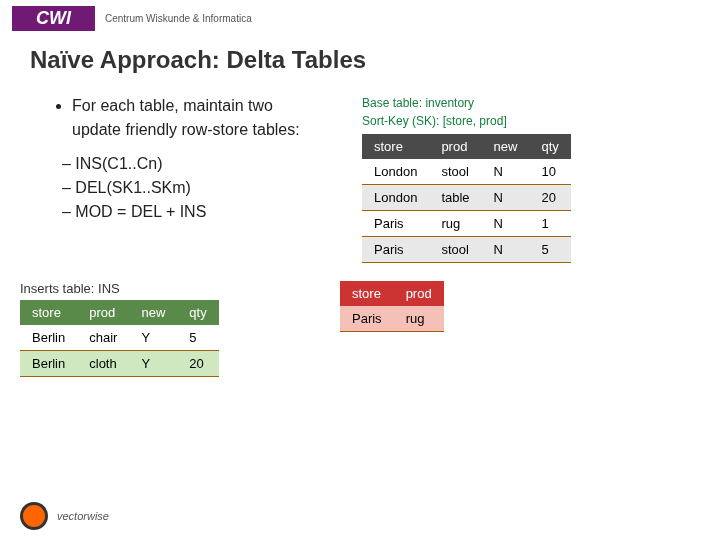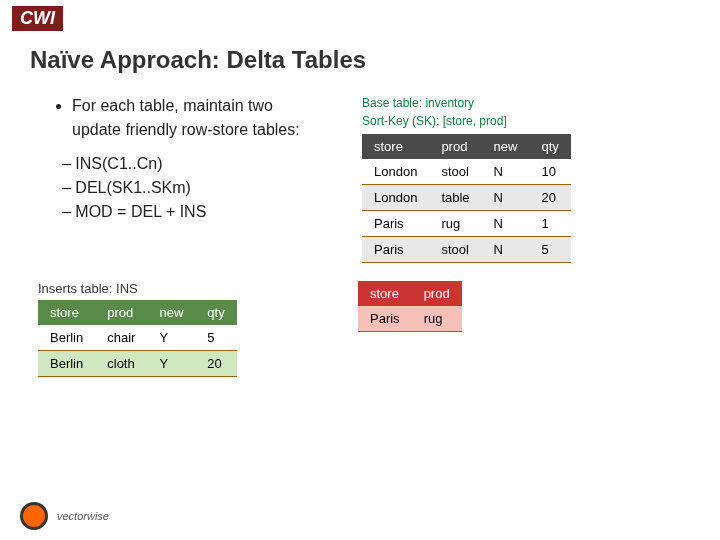--- a/index.html
+++ b/index.html
@@ -15,25 +15,25 @@
 
     
     .top-bar {
       display: flex;
       align-items: center;
       padding: 6px 12px;
       height: 36px;
     }
 
     .cwi-logo {
-      background: #7f1d1d;
+      background: #701a75;
       color: #fff;
       font-weight: bold;
       font-size: 18px;
-      padding: 2px 8px;
+      padding: 2px 24px;
       margin-right: 10px;
       font-style: italic;
     }
 
     .org-name {
       font-size: 10px;
       color: #555;
     }
 
     
@@ -129,21 +129,21 @@
     tr.ins-row-light td { background: #d0e8c0; }
     tr.ins-row-white td { background: #ffffff; }
 
     
     .del-table th { background: #cc3333; color: #fff; }
     tr.del-row-light td { background: #f5c0b8; }
 
     
     .bottom-section {
       display: flex;
-      padding: 0 38px;
+      padding: 0 20px;
       gap: 40px;
       margin-top: 4px;
     }
 
     .inserts-block {
       flex: 0 0 280px;
     }
 
     .deletes-block {
       flex: 1;
@@ -191,20 +191,21 @@
       font-size: 11px;
       color: #555;
       font-style: italic;
     }
   </style>
 </head>
 <body>
 
 <div class="top-bar">
   <div class="cwi-logo">CWI</div>
+  <div class="org-name">Centrum Wiskunde &amp; Informatica</div>
 </div>
 
 <div class="slide-title">Naïve Approach: Delta Tables</div>
 
 <div class="content">
 
   <div class="left-panel">
     <div class="bullet-text">
       <ul>
         <li>For each table, maintain two update friendly row-store tables:</li>

